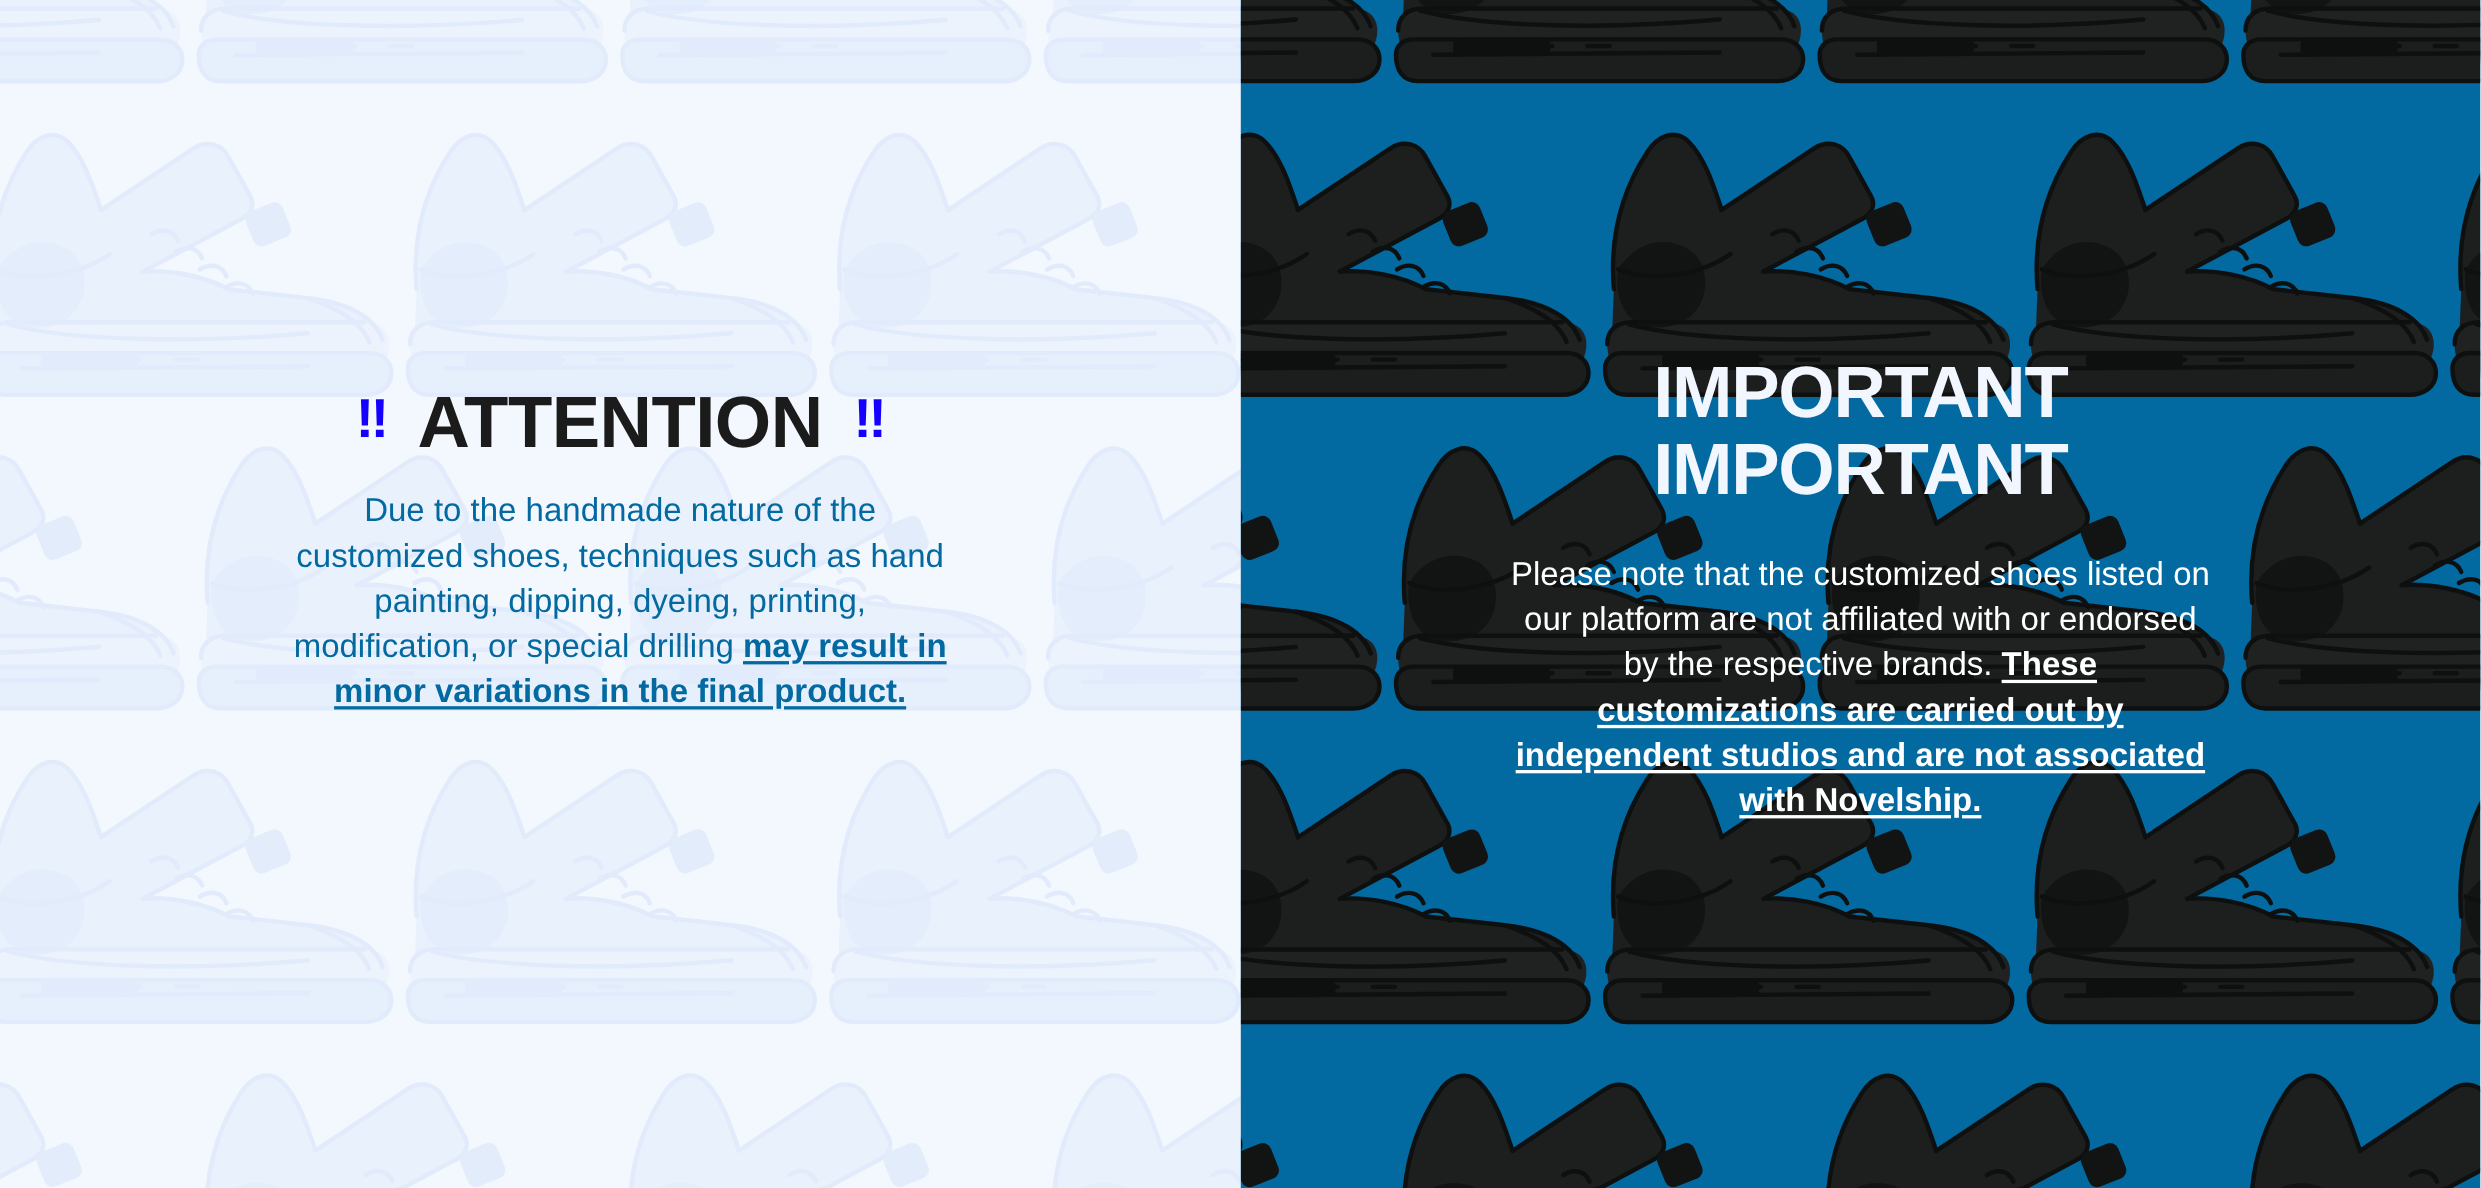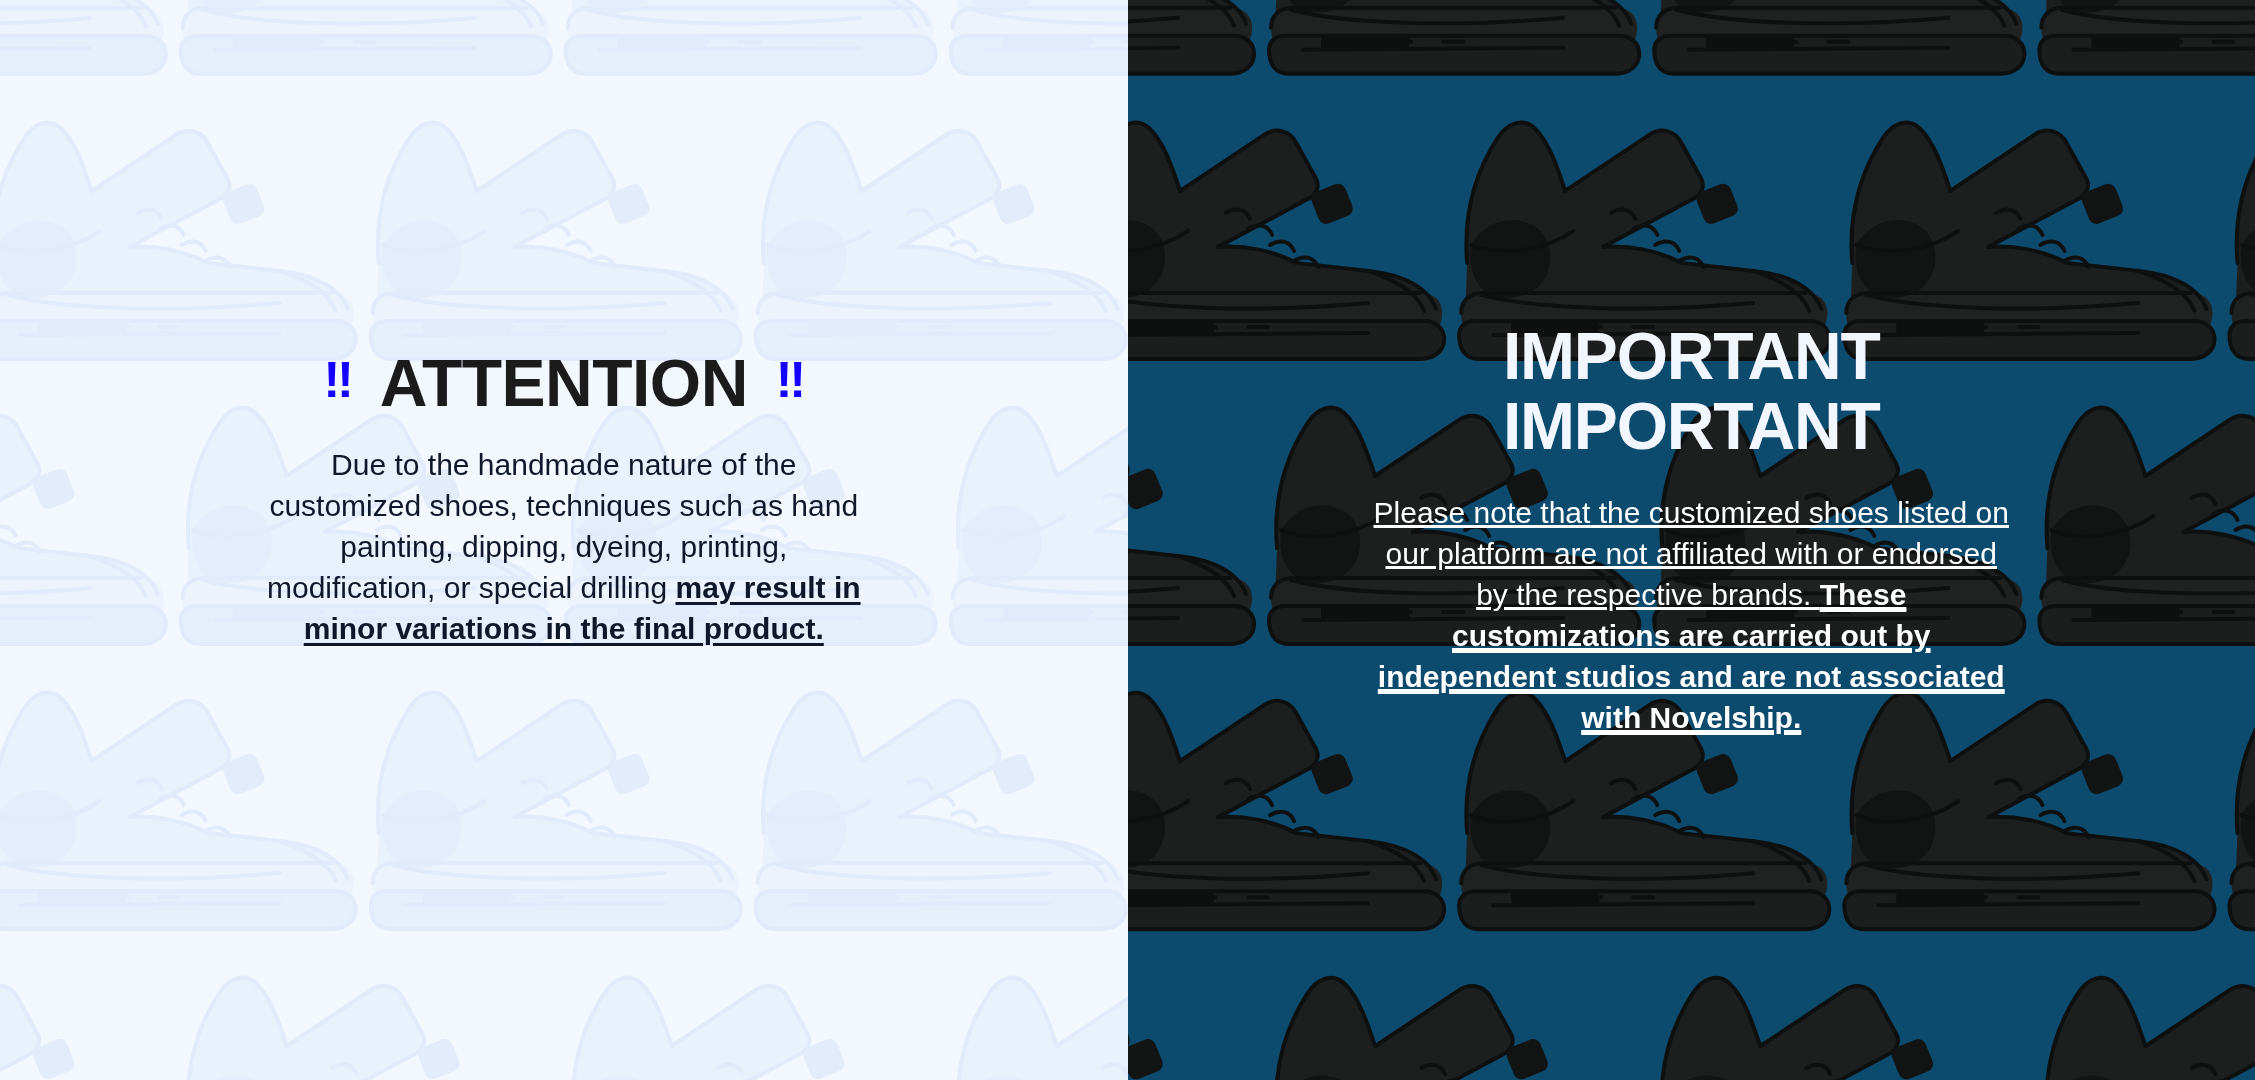--- a/index.html
+++ b/index.html
@@ -17,21 +17,21 @@
     position:relative;
     width:50%;
     height:100%;
     overflow:hidden;
     display:flex;
     flex-direction:column;
     align-items:center;
     justify-content:flex-start;
   }
   .panel-light{ background:#F3F7FE; }
-  .panel-dark { background:#0c4a6e; }
+  .panel-dark { background:#0369a1; }
 
   
   .wallpaper{
     position:absolute;
     inset:0;
     pointer-events:none;
     z-index:0;
   }
   .wallpaper svg{ display:block; width:100%; height:100%; }
 
@@ -82,29 +82,28 @@
   }
 
   
   .body-copy{
     text-align:center;
     font-size:30px;
     line-height:1.37;
     font-weight:400;
   }
   .body-light{
-    color:#0f172a;
+    color:#0369a1;
     width:620px;
     margin-top:28px;
   }
   .body-dark{
     color:#FFFFFF;
     width:640px;
-    margin-top:30px;
-    text-decoration:underline;
+    margin-top:40px;
   }
   .emph{
     font-weight:700;
     text-decoration:underline;
     text-underline-offset:4px;
     text-decoration-thickness:2.5px;
   }
 </style>
 </head>
 <body>

